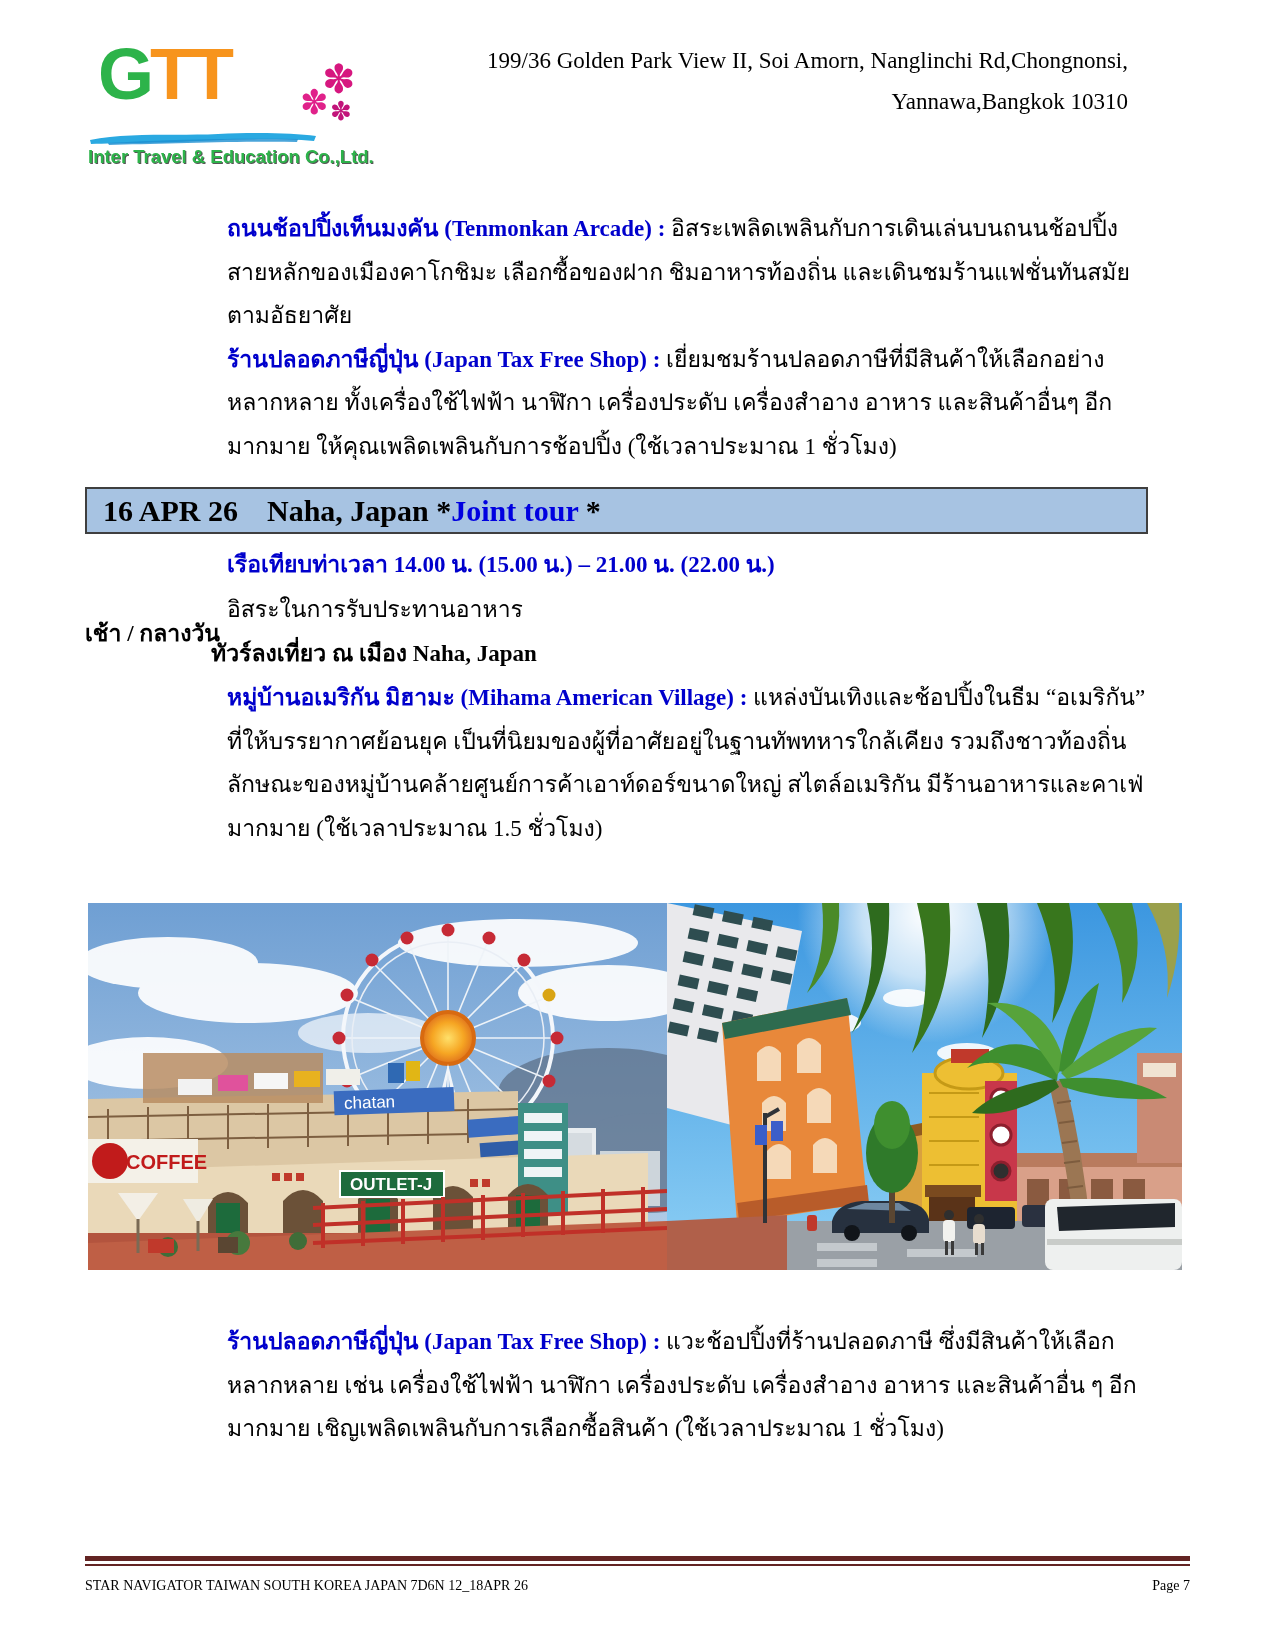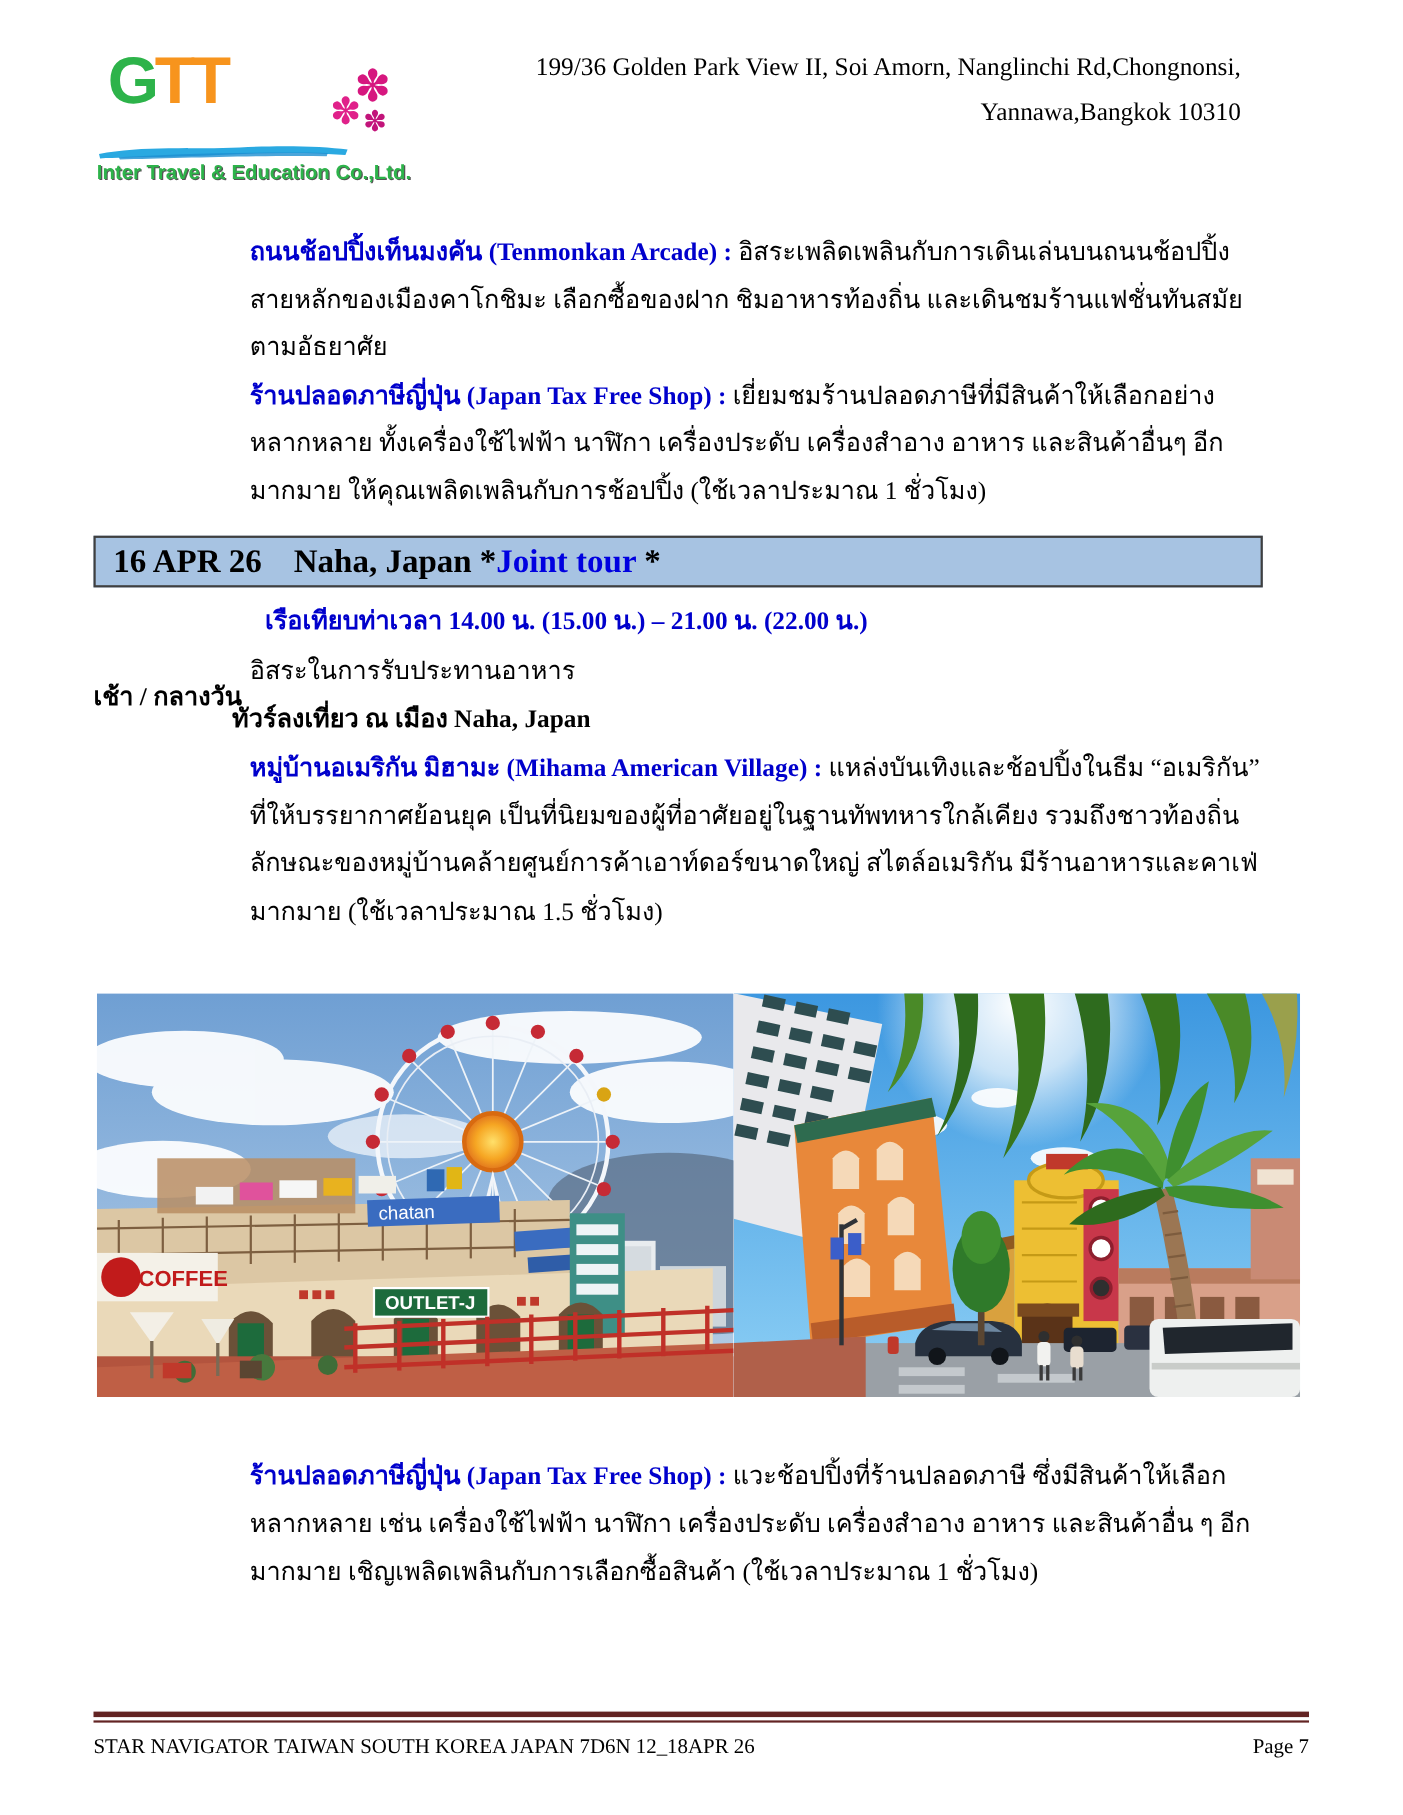--- a/index.html
+++ b/index.html
@@ -1,58 +1,58 @@
 <!DOCTYPE html>
 <html><head>
 <meta charset="utf-8">
 <style>
   html,body{margin:0;padding:0;background:#ffffff;}
   .page{position:relative;width:1275px;height:1650px;background:#fff;overflow:hidden;
         font-family:"Liberation Serif","DejaVu Serif",serif;color:#000;}
   
   .logo{position:absolute;left:88px;top:38px;width:270px;height:125px;}
   .logo-text{position:absolute;left:10px;top:-14px;font-family:"Liberation Sans","DejaVu Sans",sans-serif;
-             font-weight:bold;font-size:60px;line-height:100px;letter-spacing:-4px;}
+             font-weight:bold;font-size:72px;line-height:100px;letter-spacing:-4px;}
   .logo-g{color:#2db34a;}
   .logo-tt{color:#f7941d;}
   .logo-flowers{position:absolute;left:212px;top:18px;width:70px;height:70px;color:#e0218a;}
   .flower{position:absolute;font-family:"DejaVu Sans",sans-serif;}
   .f1{font-size:40px;left:22px;top:0px;color:#d6177f;}
   .f2{font-size:34px;left:0px;top:26px;color:#e0218a;}
   .f3{font-size:26px;left:30px;top:40px;color:#c2147a;}
   .logo-wave{position:absolute;left:0px;top:92px;width:230px;height:16px;}
   .logo-tagline{position:absolute;left:0px;top:108px;font-family:"Liberation Sans","DejaVu Sans",sans-serif;
                 font-weight:bold;font-size:18.5px;color:#2db34a;text-shadow:1px 1px 0 #555;white-space:nowrap;}
   .addr{position:absolute;left:350px;top:40px;width:778px;text-align:right;font-size:23px;line-height:41px;}
   .addr .l2{padding-right:2px;}
   
   .para{position:absolute;font-size:23px;line-height:43.5px;text-align:left;}
   .head-blue{color:#0000cc;font-weight:bold;}
   .p-intro{left:227px;top:207px;width:925px;}
   .day-bar{position:absolute;left:85px;top:487px;width:1059px;height:43px;background:#a7c3e2;
            border:2px solid #3f3f3f;display:flex;align-items:center;font-weight:bold;font-size:30px;}
   .day-date{margin-left:16px;width:164px;}
   .bar-blue{color:#0000e0;}
-  .row-ship{left:227px;top:543px;width:925px;color:#0000cc;font-weight:bold;margin-left:14px;}
+  .row-ship{left:227px;top:543px;width:925px;color:#0000cc;font-weight:bold;}
   .row-meal-label{left:85px;top:612px;width:140px;font-weight:bold;}
   .row-meal-text{left:227px;top:588px;width:925px;}
   .row-tour{left:211px;top:632px;width:925px;font-weight:bold;}
   .p-mihama{left:227px;top:676px;width:930px;}
   .p-taxfree2{left:227px;top:1320px;width:930px;}
   
   .photo{position:absolute;top:903px;height:367px;overflow:hidden;}
   .photo-left{left:88px;width:579px;}
   .photo-right{left:667px;width:515px;}
   .photo svg{display:block;}
   
   .footer-rule{position:absolute;left:85px;top:1556px;width:1105px;}
   .fr-thick{height:5px;background:#632423;}
   .fr-thin{height:2px;background:#632423;margin-top:3px;}
   .footer-row{position:absolute;left:85px;top:1578px;width:1105px;display:flex;
-              justify-content:space-between;font-size:19px;}
+              justify-content:space-between;font-size:14px;}
 </style>
 </head>
 <body>
 
 <div class="page">
 
   <div class="logo">
     <div class="logo-text"><span class="logo-g">G</span><span class="logo-tt">TT</span></div>
     <div class="logo-flowers">
       <span class="flower f1">✽</span>

